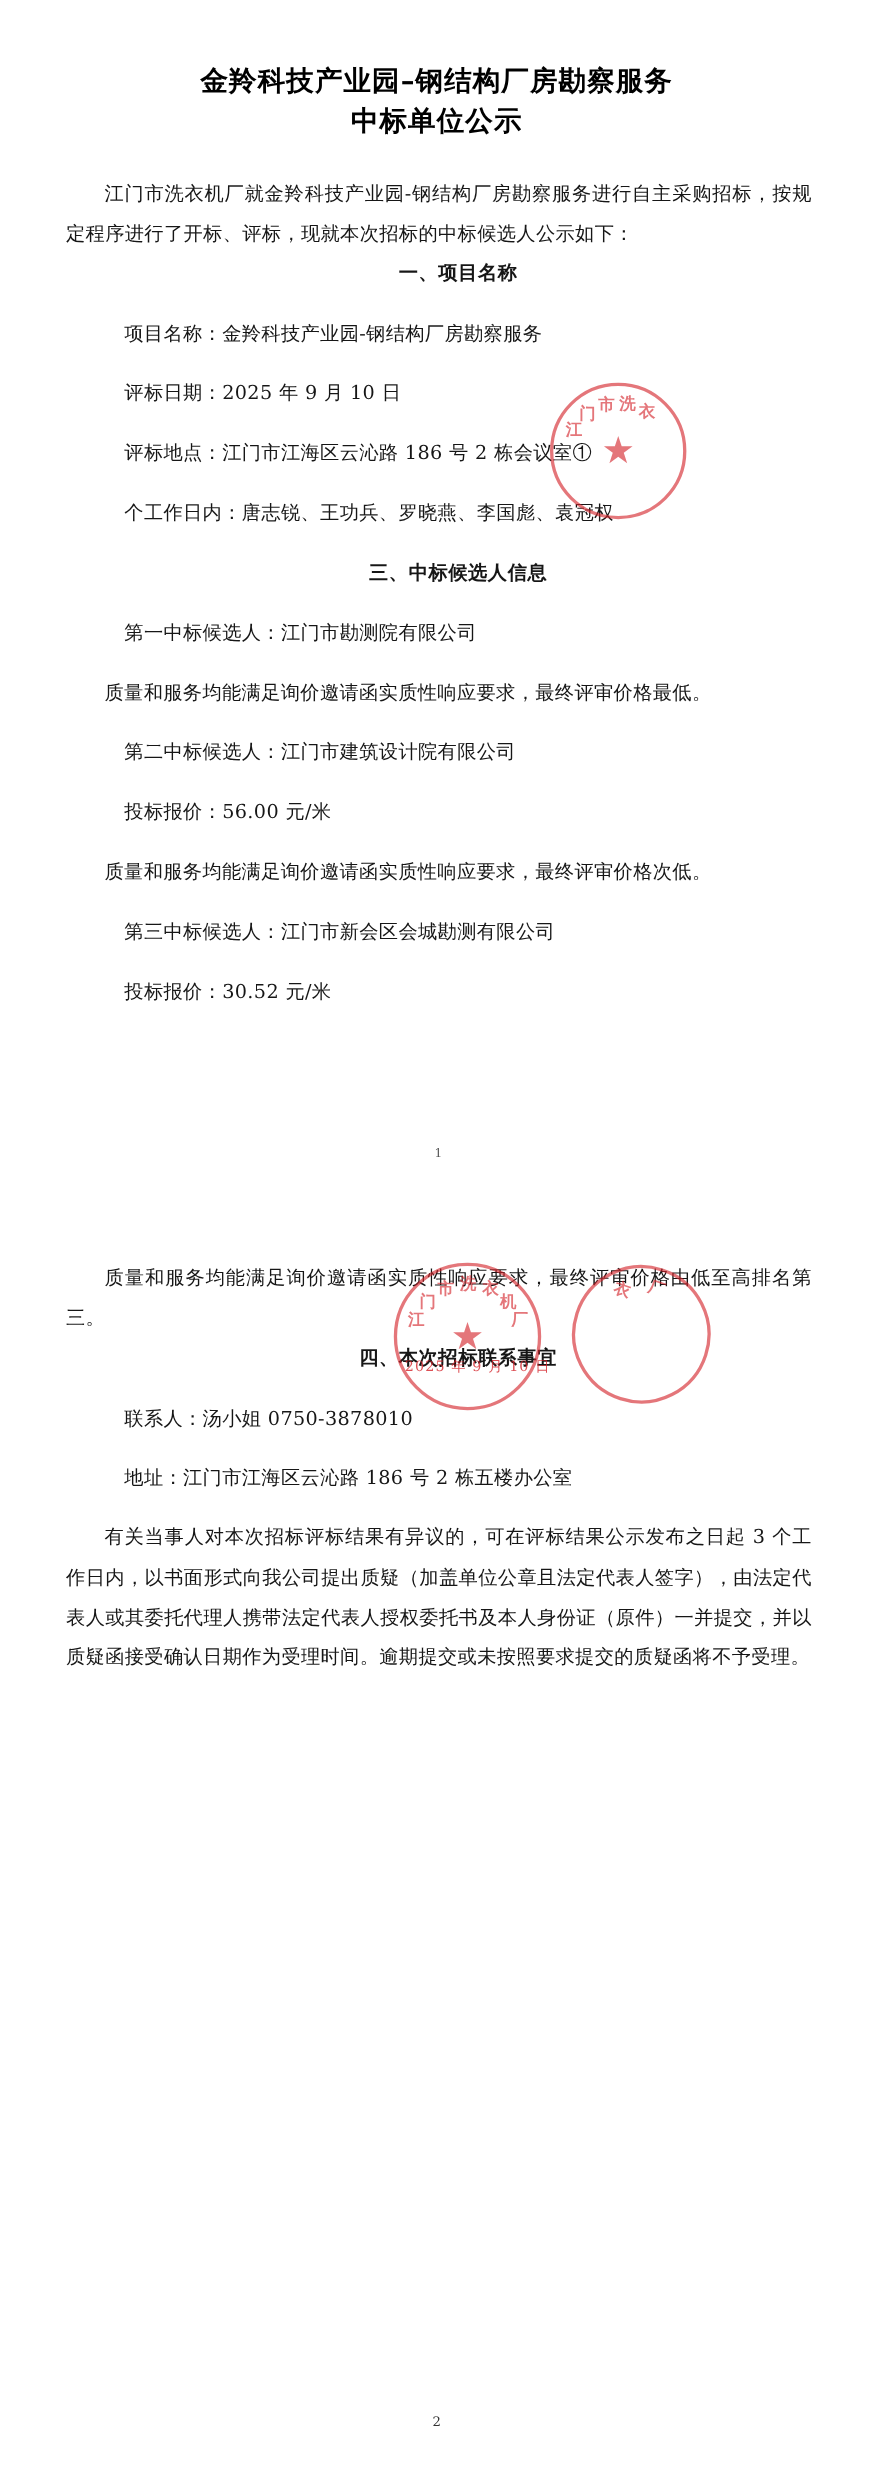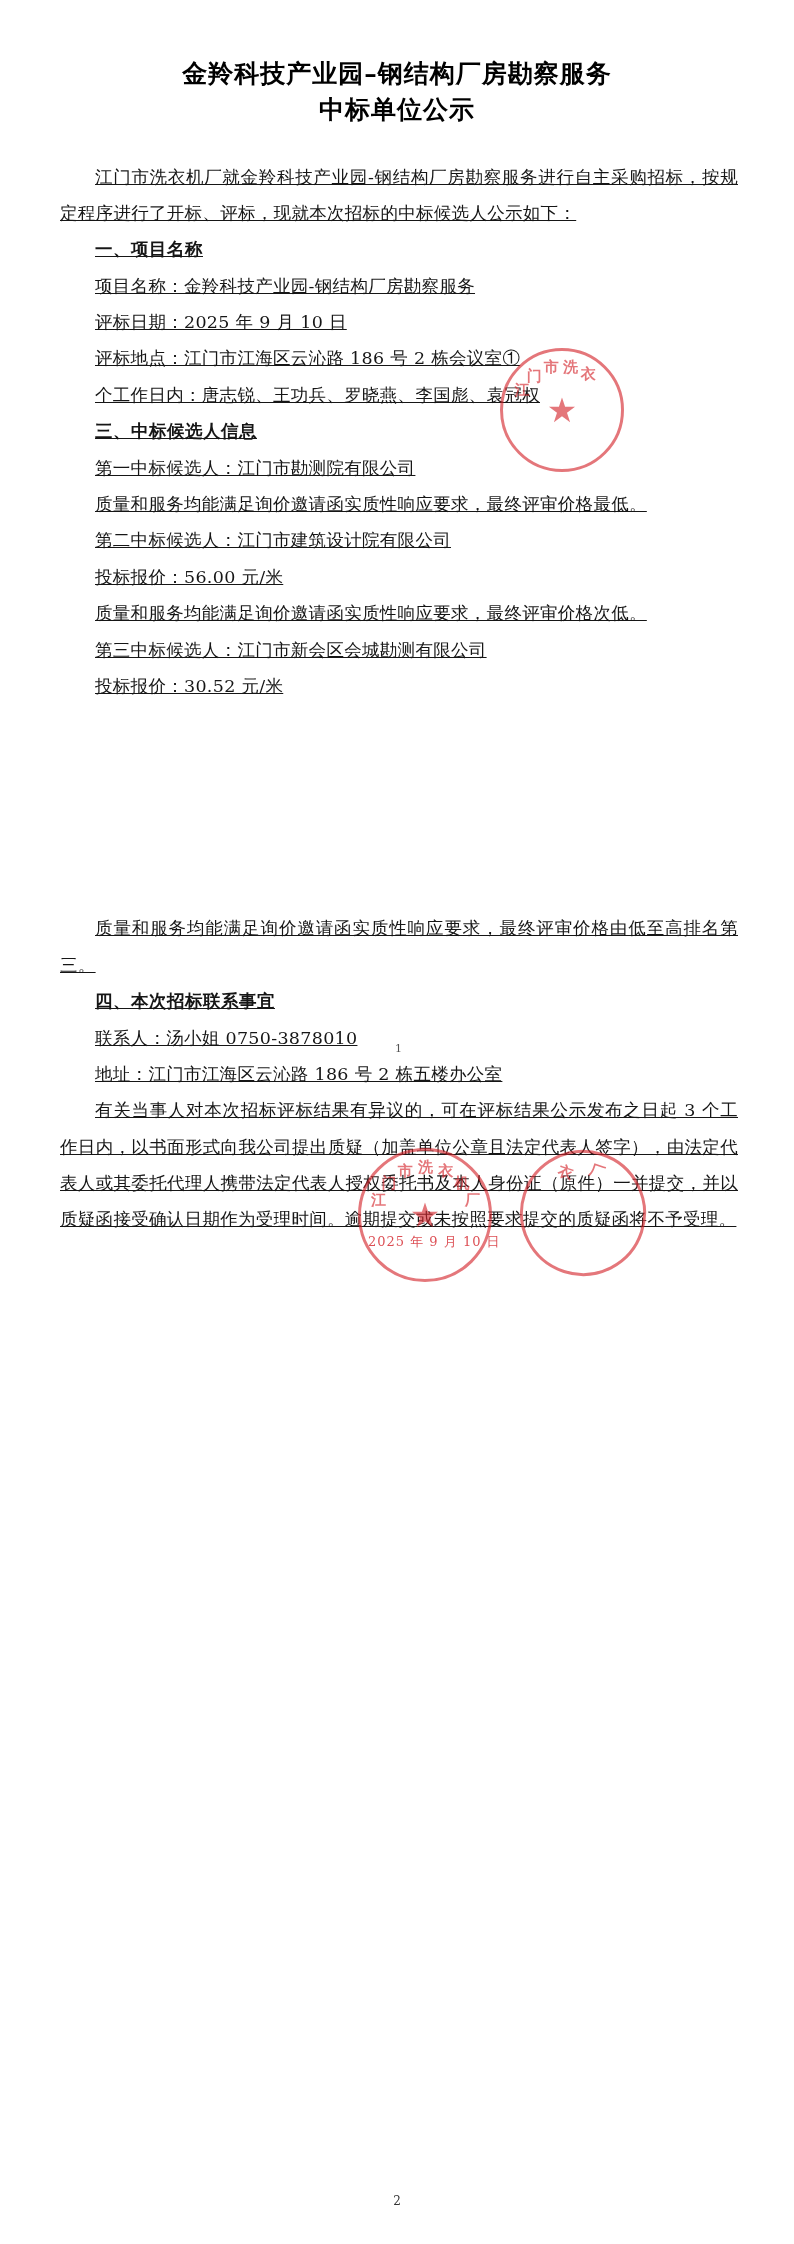--- a/index.html
+++ b/index.html
@@ -33,37 +33,37 @@
     color: #000;
   }
   .doc-title .line {
     display: block;
   }
   .body-area {
     padding: 30px 56px 0 60px;
     font-size: 17.5px;
     line-height: 2.08;
     color: #161616;
-    text-decoration: underline;
   }
   p.para {
     margin: 0;
     text-indent: 2em;
     text-align: justify;
     text-justify: inter-ideograph;
     letter-spacing: 0.3px;
   }
   p.heading {
     margin: 0;
     text-indent: 2em;
     font-weight: bold;
     letter-spacing: 0.5px;
+    text-align: center;
   }
   p.item {
-    margin: 0;
+    margin: 18px;
     text-indent: 2em;
     letter-spacing: 0.3px;
   }
   .spacer-lg {
     height: 206px;
   }
   .tiny-mark {
     position: absolute;
     left: 395px;
     top: 1042px;

